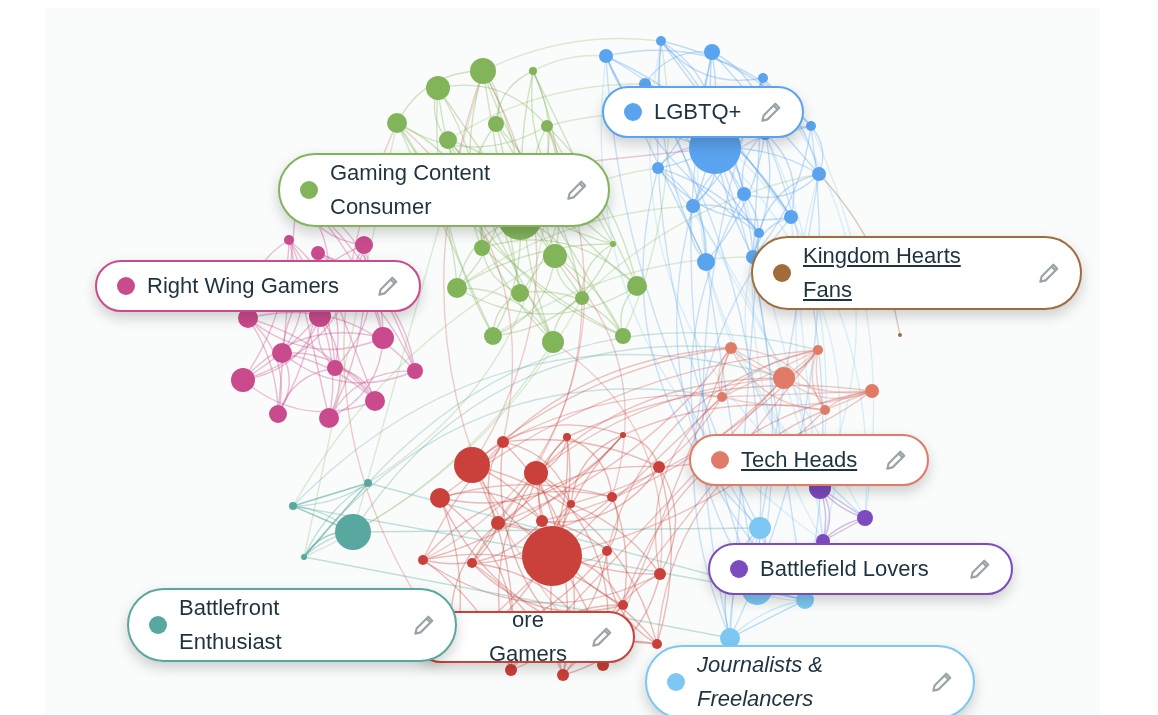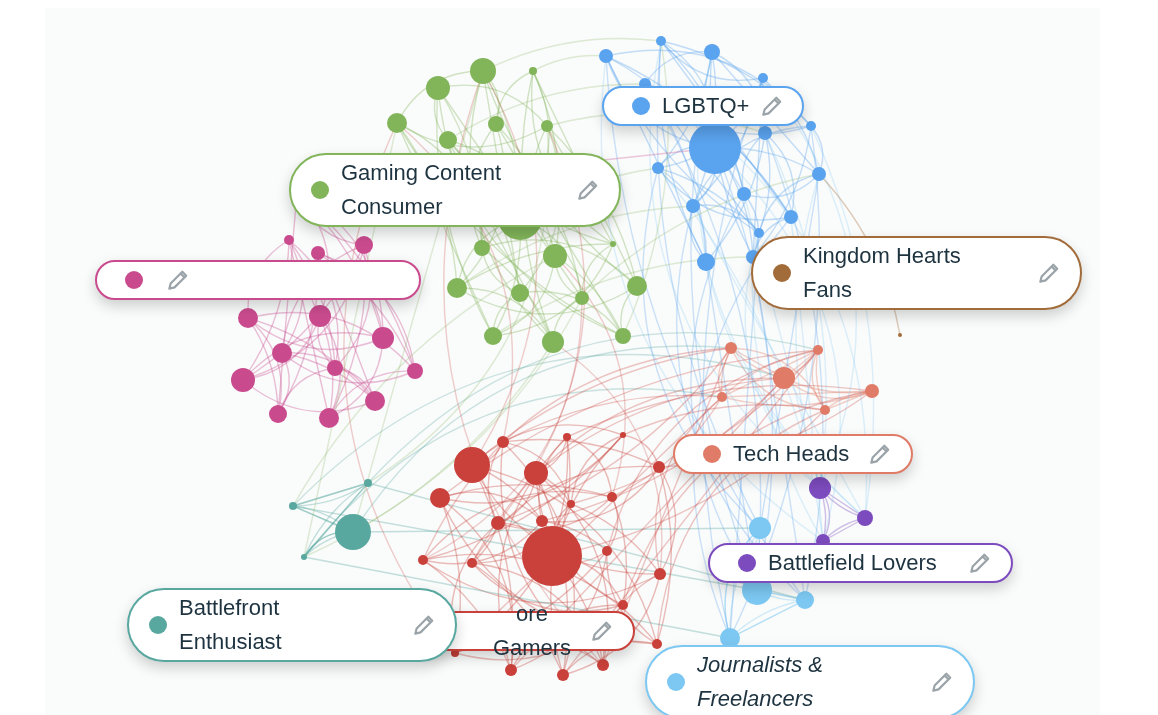--- a/index.html
+++ b/index.html
@@ -3,21 +3,21 @@
 <meta charset="utf-8">
 <style>
   html,body{margin:0;padding:0;background:#ffffff;}
   body{width:1158px;height:715px;position:relative;overflow:hidden;font-family:"Liberation Sans",sans-serif;}
   #canvas{position:absolute;left:45px;top:8px;width:1055px;height:707px;background:#fafbfb;overflow:hidden;}
   #graph{position:absolute;left:0;top:0;}
   .pill{position:absolute;background:#fff;border:2px solid #999;border-radius:40px;box-shadow:0 6px 14px rgba(0,0,0,0.18);display:flex;align-items:center;box-sizing:border-box;color:#1e3340;font-size:22px;line-height:34px;cursor:pointer;}
   .pill .dot{width:18px;height:18px;border-radius:50%;flex:0 0 18px;margin-left:20px;margin-right:12px;}
   .pill .lbl{flex:1 1 auto;white-space:normal;}
   .pill .edit{flex:0 0 26px;width:26px;height:26px;margin-right:18px;margin-left:10px;}
-  .pill.single{height:40px;padding-left:8px;}
+  .pill.single{height:52px;}
   .pill.double{height:74px;}
 </style>
 </head>
 <body>
 
 <div id="canvas">
   <svg id="graph" width="1055" height="707">
     <g id="edges">
         <path d="M438,63 Q379.4,63.2 352,115" fill="none" stroke="#82b55a" stroke-width="1.4" stroke-opacity="0.35"></path>
         <path d="M438,63 Q460.4,85.6 451,116" fill="none" stroke="#82b55a" stroke-width="1.4" stroke-opacity="0.35"></path>
@@ -465,44 +465,45 @@
   </div>
 
   <div class="pill single" id="pill-lgbtq" style="left: 557px; top: 78px; width: 202px; border-color: rgb(90, 163, 238);">
     <span class="dot" style="background: rgb(90, 163, 238);"></span>
     <span class="lbl">LGBTQ+</span>
     <svg class="edit" viewBox="0 0 24 24">
         <path d="M4 20l1.2-4.8L16 4.4l3.6 3.6L8.8 18.8z M14.4 6l3.6 3.6" fill="none" stroke="#9aa3a8" stroke-width="2" stroke-linejoin="round"></path>
       </svg>
   </div>
 
-  <div class="pill double" id="pill-gaming" style="left: 244px; top: 145px; width: 332px; border-color: rgb(130, 181, 90);">
+  <div class="pill double" id="pill-gaming" style="left: 233px; top: 145px; width: 332px; border-color: rgb(130, 181, 90);">
     <span class="dot" style="background: rgb(130, 181, 90);"></span>
     <span class="lbl" style="padding-right:40px;">Gaming Content Consumer</span>
     <svg class="edit" viewBox="0 0 24 24">
         <path d="M4 20l1.2-4.8L16 4.4l3.6 3.6L8.8 18.8z M14.4 6l3.6 3.6" fill="none" stroke="#9aa3a8" stroke-width="2" stroke-linejoin="round"></path>
       </svg>
   </div>
 
   <div class="pill single" id="pill-right" style="left: 50px; top: 252px; width: 326px; border-color: rgb(201, 75, 142);">
     <span class="dot" style="background: rgb(201, 75, 142);"></span>
-    <svg class="edit" viewBox="0 0 24 24">
-        <path d="M4 20l1.2-4.8L16 4.4l3.6 3.6L8.8 18.8z M14.4 6l3.6 3.6" fill="none" stroke="#9aa3a8" stroke-width="2" stroke-linejoin="round"></path>
-      </svg>
-  </div>
-
-  <div class="pill double" id="pill-kh" style="left: 706px; top: 228px; width: 331px; border-color: rgb(162, 108, 58);">
+    <span class="lbl">Right Wing Gamers</span>
+    <svg class="edit" viewBox="0 0 24 24">
+        <path d="M4 20l1.2-4.8L16 4.4l3.6 3.6L8.8 18.8z M14.4 6l3.6 3.6" fill="none" stroke="#9aa3a8" stroke-width="2" stroke-linejoin="round"></path>
+      </svg>
+  </div>
+
+  <div class="pill double" id="pill-kh" style="left: 706px; top: 228px; width: 331px; border-color: rgb(162, 108, 58); text-decoration: underline;">
     <span class="dot" style="background: rgb(162, 108, 58);"></span>
     <span class="lbl" style="padding-right:40px;">Kingdom Hearts Fans</span>
     <svg class="edit" viewBox="0 0 24 24">
         <path d="M4 20l1.2-4.8L16 4.4l3.6 3.6L8.8 18.8z M14.4 6l3.6 3.6" fill="none" stroke="#9aa3a8" stroke-width="2" stroke-linejoin="round"></path>
       </svg>
   </div>
 
-  <div class="pill single" id="pill-tech" style="left: 628px; top: 426px; width: 240px; border-color: rgb(224, 123, 103);">
+  <div class="pill single" id="pill-tech" style="left: 644px; top: 426px; width: 240px; border-color: rgb(224, 123, 103); text-decoration: underline;">
     <span class="dot" style="background: rgb(224, 123, 103);"></span>
     <span class="lbl">Tech Heads</span>
     <svg class="edit" viewBox="0 0 24 24">
         <path d="M4 20l1.2-4.8L16 4.4l3.6 3.6L8.8 18.8z M14.4 6l3.6 3.6" fill="none" stroke="#9aa3a8" stroke-width="2" stroke-linejoin="round"></path>
       </svg>
   </div>
 
   <div class="pill double" id="pill-bfront" style="left: 82px; top: 580px; width: 330px; border-color: rgb(88, 168, 160);">
     <span class="dot" style="background: rgb(88, 168, 160);"></span>
     <span class="lbl" style="padding-right:90px;">Battlefront Enthusiast</span>

